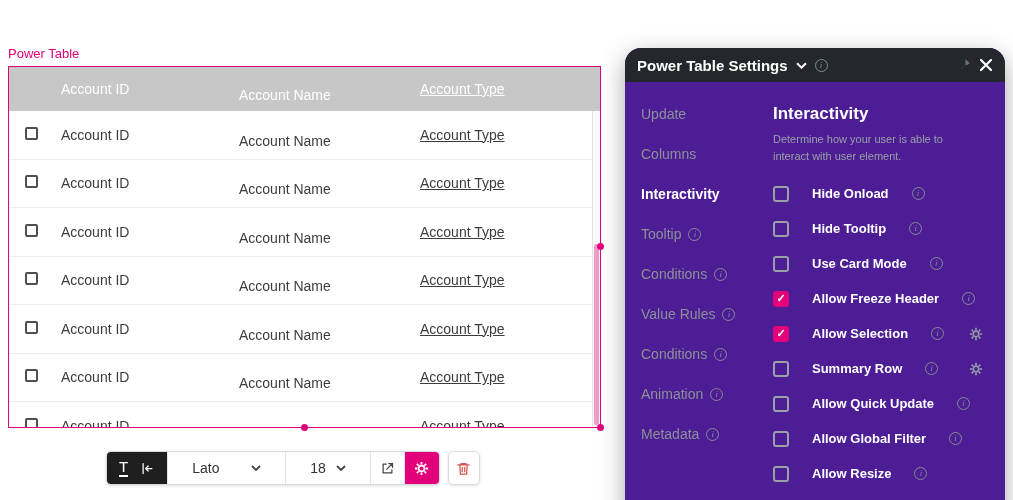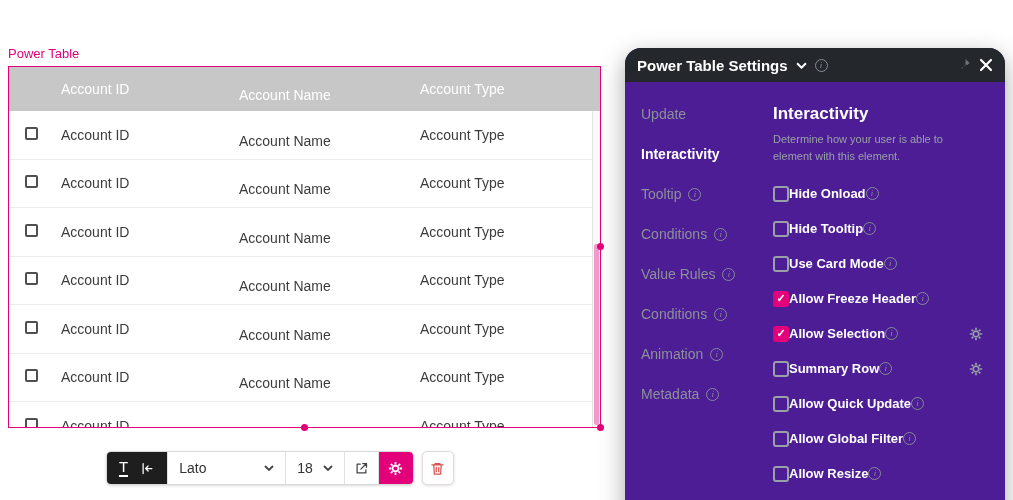--- a/index.html
+++ b/index.html
@@ -18,21 +18,21 @@
     position:absolute; left:8px; top:66px; width:593px; height:362px;
     border:1px solid var(--accent); background:#fff;
   }
   .t-header {
     display:flex; align-items:center; height:44px;
     background:#c7c7c7; color:#fff; font-size:14px;
   }
   .tcell.cb { width:52px; flex:none; }
   .tcell.c0 { width:178px; flex:none; }
   .tcell.c1 { width:181px; flex:none;margin-top:12px; }
-  .tcell.c2 { flex:1; }
+  .tcell.c2 { flex:1;text-decoration:underline; }
   .t-body { position:absolute; top:44px; left:0; right:8px; bottom:0; overflow:hidden; }
   .t-row {
     display:flex; align-items:center; height:48.5px;
     border-bottom:1px solid #ececec; font-size:14px; color:#3c3c3c; background:#fff;
   }
   .row-cbx {
     display:inline-block; width:13px; height:13px; margin-left:16px;
     border:2px solid #4f4f4f; border-radius:2px; background:#fff;
   }
   .t-scroll {
@@ -48,21 +48,21 @@
   .h-bottom { left:50%; bottom:-4px; margin-left:-4px; }
   .h-corner { right:-4px; bottom:-4px; }
 
   
   .toolbar { position:absolute; left:106px; top:451px; display:flex; align-items:center; gap:8px; }
   .tb-group {
     display:flex; align-items:stretch; height:34px; background:#fff;
     border:1px solid #d9d9d9; border-radius:5px; overflow:hidden;
     box-shadow:0 1px 3px rgba(0,0,0,.15);
   }
-  .tb-seg { display:flex; align-items:center; padding:0 11px; border-right:1px solid #e2e2e2; background:#fff; }
+  .tb-seg { display:flex; align-items:center; padding:0 24px; border-right:1px solid #e2e2e2; background:#fff; }
   .tb-seg.dark { background:#1e1e1e; gap:12px; padding:0 12px; }
   .tb-t { color:#fff; font-size:15px; line-height:1; border-bottom:2px solid #fff; padding-bottom:1px; }
   .tb-seg.select { min-width:118px; justify-content:space-between; gap:10px; font-size:14px; color:#333; }
   .tb-seg.select.small { min-width:52px; }
   .tb-seg.iconbtn { width:34px; justify-content:center; padding:0; color:#444; }
   .tb-seg.gearbtn { width:34px; justify-content:center; padding:0; background:var(--accent); border-right:none; color:#fff; }
   .tb-trash {
     width:32px; height:34px; display:flex; align-items:center; justify-content:center;
     background:#fff; border:1px solid #e0dada; border-radius:5px; color:var(--danger);
     box-shadow:0 1px 3px rgba(0,0,0,.12);
@@ -86,21 +86,21 @@
 
   .p-body { display:flex; height:calc(100% - 34px); }
   .p-nav { width:138px; padding:12px 0 0 16px; display:flex; flex-direction:column; flex:none; }
   .nav-item { height:40px; display:flex; align-items:center; gap:7px; color:#8b9199; font-size:14px; cursor:pointer; }
   .nav-item.active { color:#fff; font-weight:700; }
 
   .p-content { flex:1; padding:16px 16px 0 10px; overflow:hidden; }
   .p-content h2 { color:#fff; font-size:17px; font-weight:700; margin:6px 0 7px; }
   .desc { color:#9aa0a8; font-size:11px; line-height:1.5; width:198px; margin:0 0 12px; }
 
-  .opt-row { display:flex; align-items:center; height:35px; gap:0; }
+  .opt-row { display:flex; align-items:center; height:35px; gap:23px; }
   .cbx {
     width:16px; height:16px; flex:none; border-radius:3px;
     border:2px solid #9aa0a8; display:flex; align-items:center; justify-content:center;
     background:transparent; cursor:pointer;
   }
   .cbx.checked { background:var(--accent); border-color:var(--accent); color:#fff; font-size:11px; font-weight:700; line-height:1; }
   .opt-label { color:#fff; font-size:13px; font-weight:600; }
   .opt-gear { margin-left:auto; margin-right:6px; color:#9aa0a8; display:flex; cursor:pointer; }
 
   .info {
@@ -246,20 +246,23 @@
         <svg viewBox="0 0 14 14" width="14" height="14" fill="none" stroke="#fff" stroke-width="2.2" stroke-linecap="round">
             <path d="M2 2l10 10M12 2L2 12"></path>
           </svg>
       </span>
     </div>
     <div class="p-body">
       <div class="p-nav" id="panel-nav">
           <div class="nav-item">
             <span>Update</span>
           </div>
+          <div class="nav-item">
+            <span>Columns</span>
+          </div>
           <div class="nav-item active">
             <span>Interactivity</span>
           </div>
           <div class="nav-item">
             <span>Tooltip</span>
             <span class="info">i</span>
           </div>
           <div class="nav-item">
             <span>Conditions</span>
             <span class="info">i</span>
@@ -276,21 +279,21 @@
             <span>Animation</span>
             <span class="info">i</span>
           </div>
           <div class="nav-item">
             <span>Metadata</span>
             <span class="info">i</span>
           </div>
         </div>
       <div class="p-content">
         <h2>Interactivity</h2>
-        <p class="desc">Determine how your user is able to element with this element.</p>
+        <p class="desc">Determine how your user is able to interact with user element.</p>
         <div id="options-list">
             <div class="opt-row">
               <span class="cbx"></span>
               <span class="opt-label">Hide Onload</span>
               <span class="info">i</span>
             </div>
             <div class="opt-row">
               <span class="cbx"></span>
               <span class="opt-label">Hide Tooltip</span>
               <span class="info">i</span>

